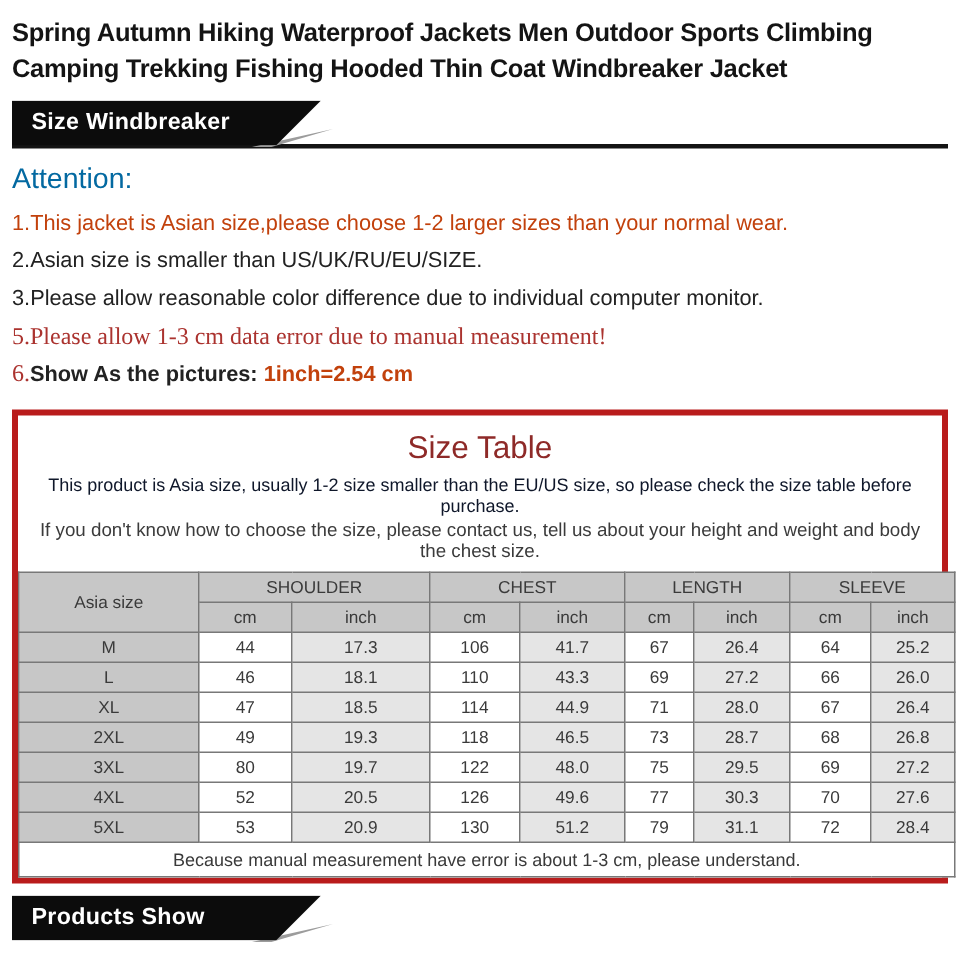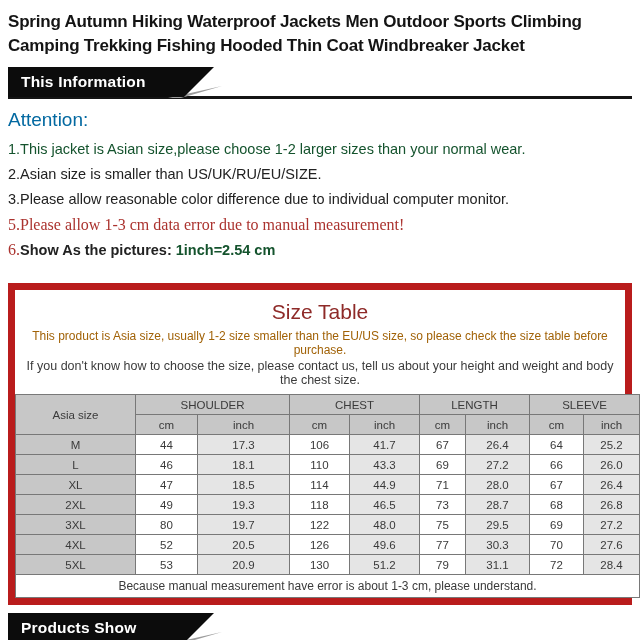--- a/index.html
+++ b/index.html
@@ -16,29 +16,29 @@
                 clip-path:polygon(0 0,100% 0,calc(100% - 30px) 100%,0 100%);z-index:2;}
   .ribbon .flag span{display:block;padding-left:13px;line-height:30px;color:#ffffff;
                      font-weight:bold;font-size:15.5px;letter-spacing:0.2px;}
   .ribbon .fold{position:absolute;left:160px;top:18px;width:54px;height:13px;background:#9c9c9c;
                 clip-path:polygon(0 100%,100% 8%,24% 100%);z-index:1;}
   .ribbon .underline{position:absolute;left:0;right:0;top:29px;height:2.5px;background:#141414;z-index:0;}
 
   
   .attention-heading{font-size:19px;font-weight:normal;color:#0369a1;margin:8px 0 6px 0;}
   .att-line{font-size:14.5px;line-height:25px;color:#222222;}
-  .att-red{color:#14532d;}
+  .att-red{color:#c2410c;}
   .att-serif{font-family:"Liberation Serif",serif;font-size:16px;}
   .serif-red{color:#ab332f;}
   .bold-ish{font-weight:bold;}
 
   
-  .table-box{margin-top:20px;border:7px solid #b91c1c;background:#ffffff;}
+  .table-box{margin-top:10px;border:4px solid #b91c1c;background:#ffffff;}
   .st-title{font-size:21px;text-align:center;color:#8e2a28;font-weight:normal;margin:10px 0 5px 0;}
-  .st-note-red{font-size:12px;text-align:center;color:#a16207;margin:2px 6px;}
+  .st-note-red{font-size:12px;text-align:center;color:#0f172a;margin:2px 6px;}
   .st-note-dark{font-size:12.5px;text-align:center;color:#3b3b3b;margin:2px 6px 7px 6px;}
 
   table.sizes{width:100%;border-collapse:collapse;table-layout:fixed;
               font-size:11.5px;color:#3a3a3a;}
   table.sizes th,table.sizes td{border:1px solid #787878;text-align:center;
               font-weight:normal;padding:3.5px 0;}
   table.sizes .hd{background:#c7c7c7;}
   table.sizes .inch{background:#e5e5e5;}
   table.sizes .cm{background:#ffffff;}
   table.sizes .foot{background:#ffffff;font-size:12px;padding:4px 0;}
@@ -50,21 +50,21 @@
 <body>
 
 <div class="page">
 
   <div class="title">Spring Autumn Hiking Waterproof Jackets Men Outdoor Sports Climbing Camping Trekking Fishing Hooded Thin Coat Windbreaker Jacket</div>
 
   <div class="ribbon">
     <div class="fold"></div>
     <div class="underline"></div>
     <div class="flag">
-      <span>This Information</span>
+      <span>Size Windbreaker</span>
     </div>
   </div>
 
   <div>
     <div class="attention-heading">Attention:</div>
     <div class="att-line att-red">1.This jacket is Asian size,please choose 1-2 larger sizes than your normal wear.</div>
     <div class="att-line">2.Asian size is smaller than US/UK/RU/EU/SIZE.</div>
     <div class="att-line">3.Please allow reasonable color difference due to individual computer monitor.</div>
     <div class="att-line att-serif serif-red">5.Please allow 1-3 cm data error due to manual measurement!</div>
     <div class="att-line"><span class="att-serif serif-red">6.</span><span class="bold-ish">Show As the pictures:</span> <span class="bold-ish att-red">1inch=2.54 cm</span></div>

